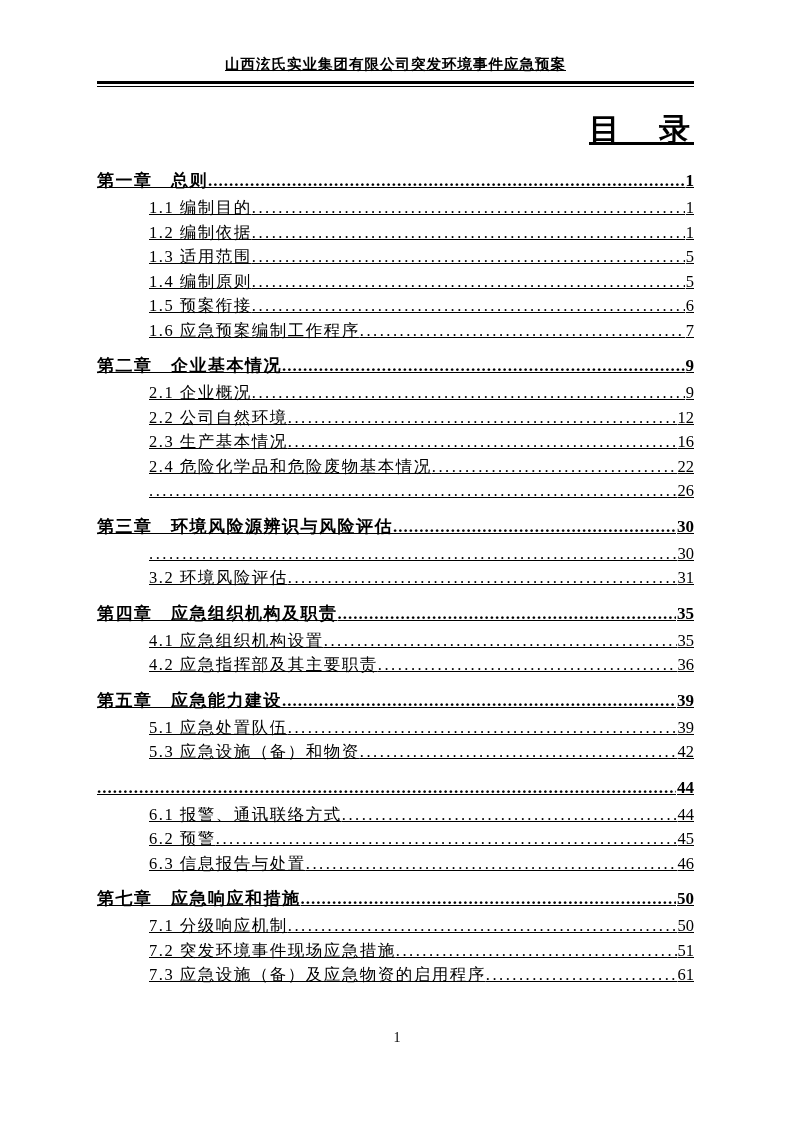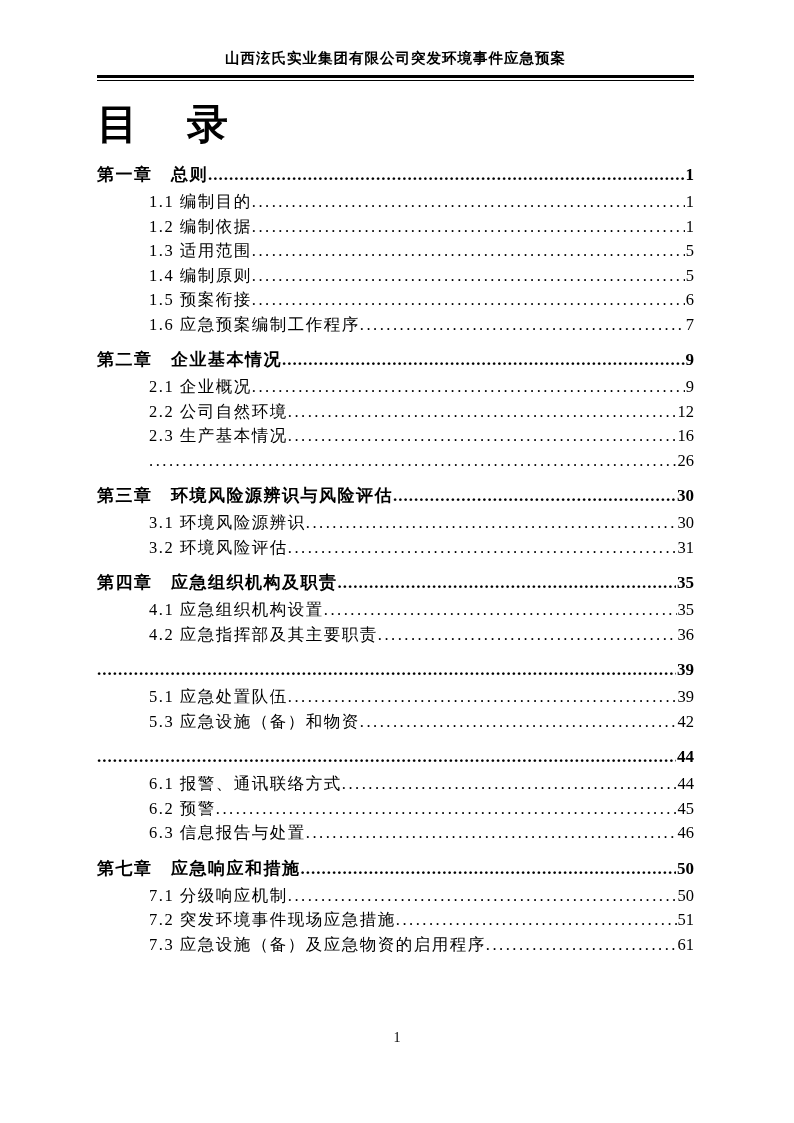--- a/index.html
+++ b/index.html
@@ -8,42 +8,43 @@
     width: 794px;
     height: 1123px;
     background: #ffffff;
     font-family: "Liberation Serif", "DejaVu Serif", serif;
     color: #000000;
     overflow: hidden;
   }
   .content {
     position: absolute;
     left: 97px;
-    top: 0;
+    top: 6px;
     width: 597px;
+    text-decoration: underline;
   }
   .header-text {
     padding-top: 47px;
     text-align: center;
     font-family: "Liberation Sans", "DejaVu Sans", sans-serif;
     font-weight: bold;
     font-size: 14.5px;
     letter-spacing: 1px;
     line-height: 22px;
   }
   .header-rule {
     margin-top: 6px;
     height: 2px;
     border-top: 3px solid #000;
     border-bottom: 1.5px solid #000;
   }
   .toc-title {
     margin: 24px 0 18px 0;
-    text-align: left;
-    font-size: 41px;
+    text-align: right;
+    font-size: 31px;
     font-weight: bold;
     letter-spacing: 4px;
     line-height: 38px;
   }
   .toc { }
   .row {
     display: flex;
     align-items: flex-end;
   }
   .row .label {
@@ -146,30 +147,34 @@
           <span class="label">2.2 公司自然环境</span>
           <span class="dots"></span>
           <span class="pg">12</span>
         </div>
         <div class="row item">
           <span class="label">2.3 生产基本情况</span>
           <span class="dots"></span>
           <span class="pg">16</span>
         </div>
         <div class="row item">
+          <span class="label">2.4 危险化学品和危险废物基本情况</span>
+          <span class="dots"></span>
+          <span class="pg">22</span>
+        </div>
+        <div class="row item">
           <span class="dots"></span>
           <span class="pg">26</span>
         </div>
         <div class="row chapter">
           <span class="label">第三章　环境风险源辨识与风险评估</span>
           <span class="dots"></span>
           <span class="pg">30</span>
         </div>
         <div class="row item">
-          <span class="label">3.1 环境风险源辨识</span>
           <span class="dots"></span>
           <span class="pg">30</span>
         </div>
         <div class="row item">
           <span class="label">3.2 环境风险评估</span>
           <span class="dots"></span>
           <span class="pg">31</span>
         </div>
         <div class="row chapter">
           <span class="label">第四章　应急组织机构及职责</span>
@@ -180,20 +185,21 @@
           <span class="label">4.1 应急组织机构设置</span>
           <span class="dots"></span>
           <span class="pg">35</span>
         </div>
         <div class="row item">
           <span class="label">4.2 应急指挥部及其主要职责</span>
           <span class="dots"></span>
           <span class="pg">36</span>
         </div>
         <div class="row chapter">
+          <span class="label">第五章　应急能力建设</span>
           <span class="dots"></span>
           <span class="pg">39</span>
         </div>
         <div class="row item">
           <span class="label">5.1 应急处置队伍</span>
           <span class="dots"></span>
           <span class="pg">39</span>
         </div>
         <div class="row item">
           <span class="label">5.3 应急设施（备）和物资</span>

